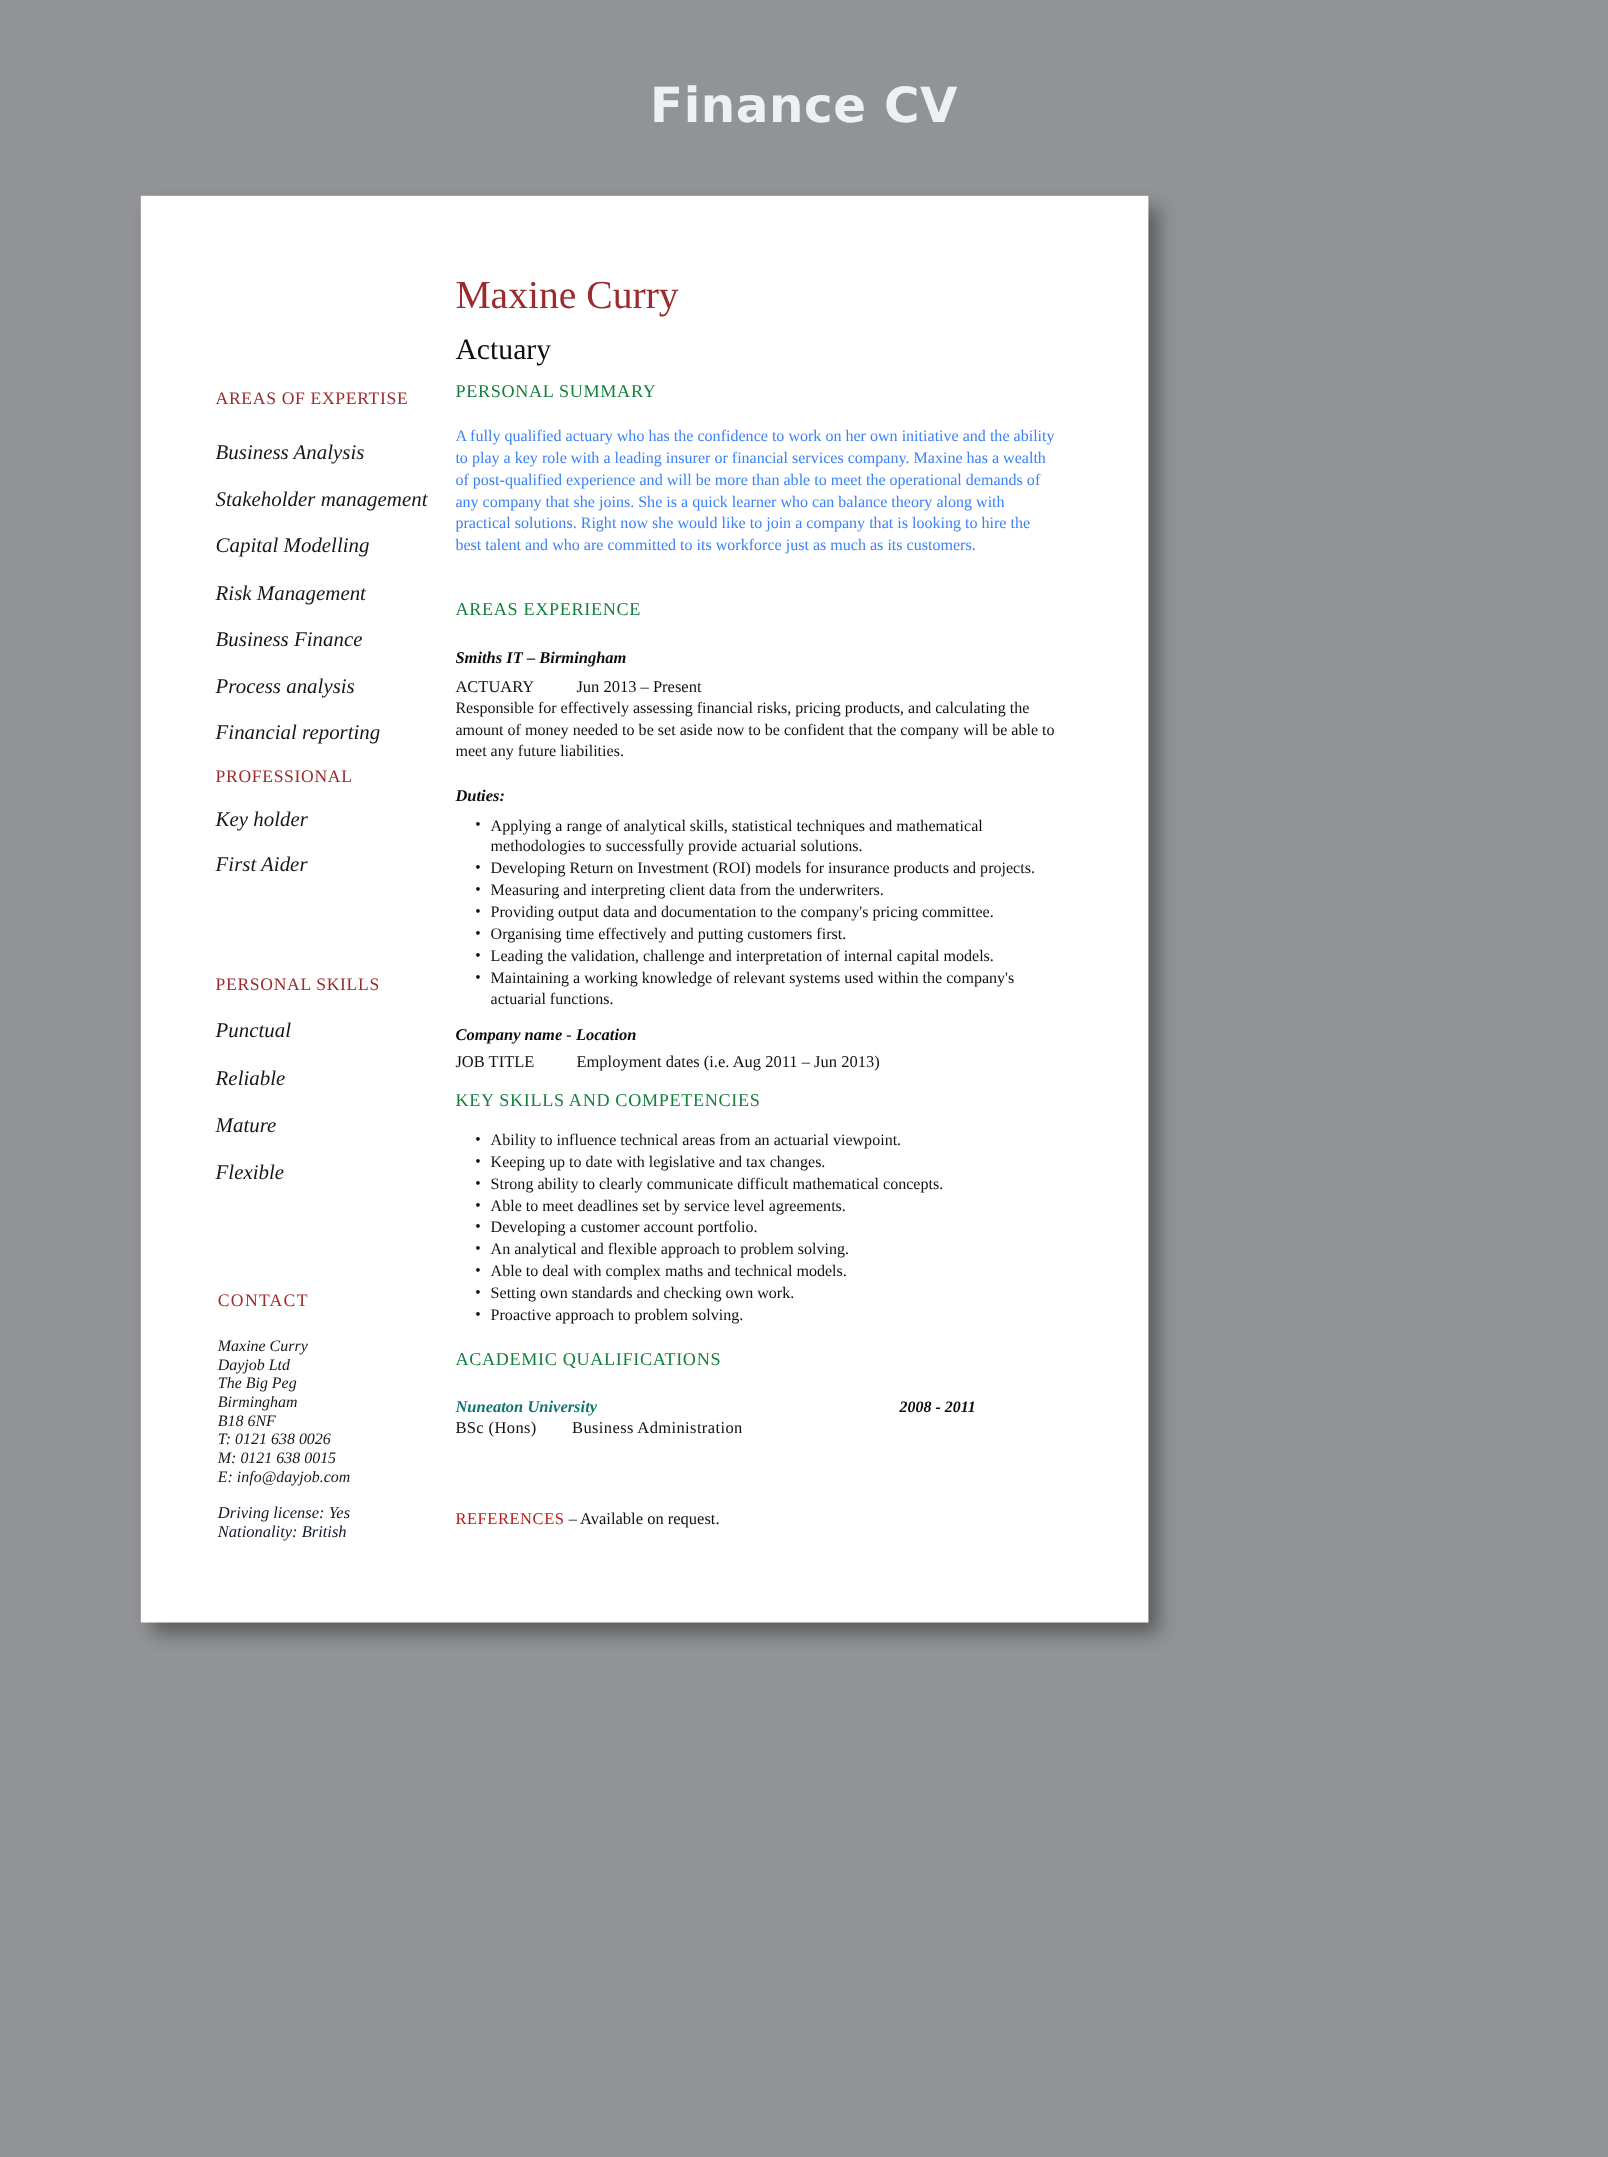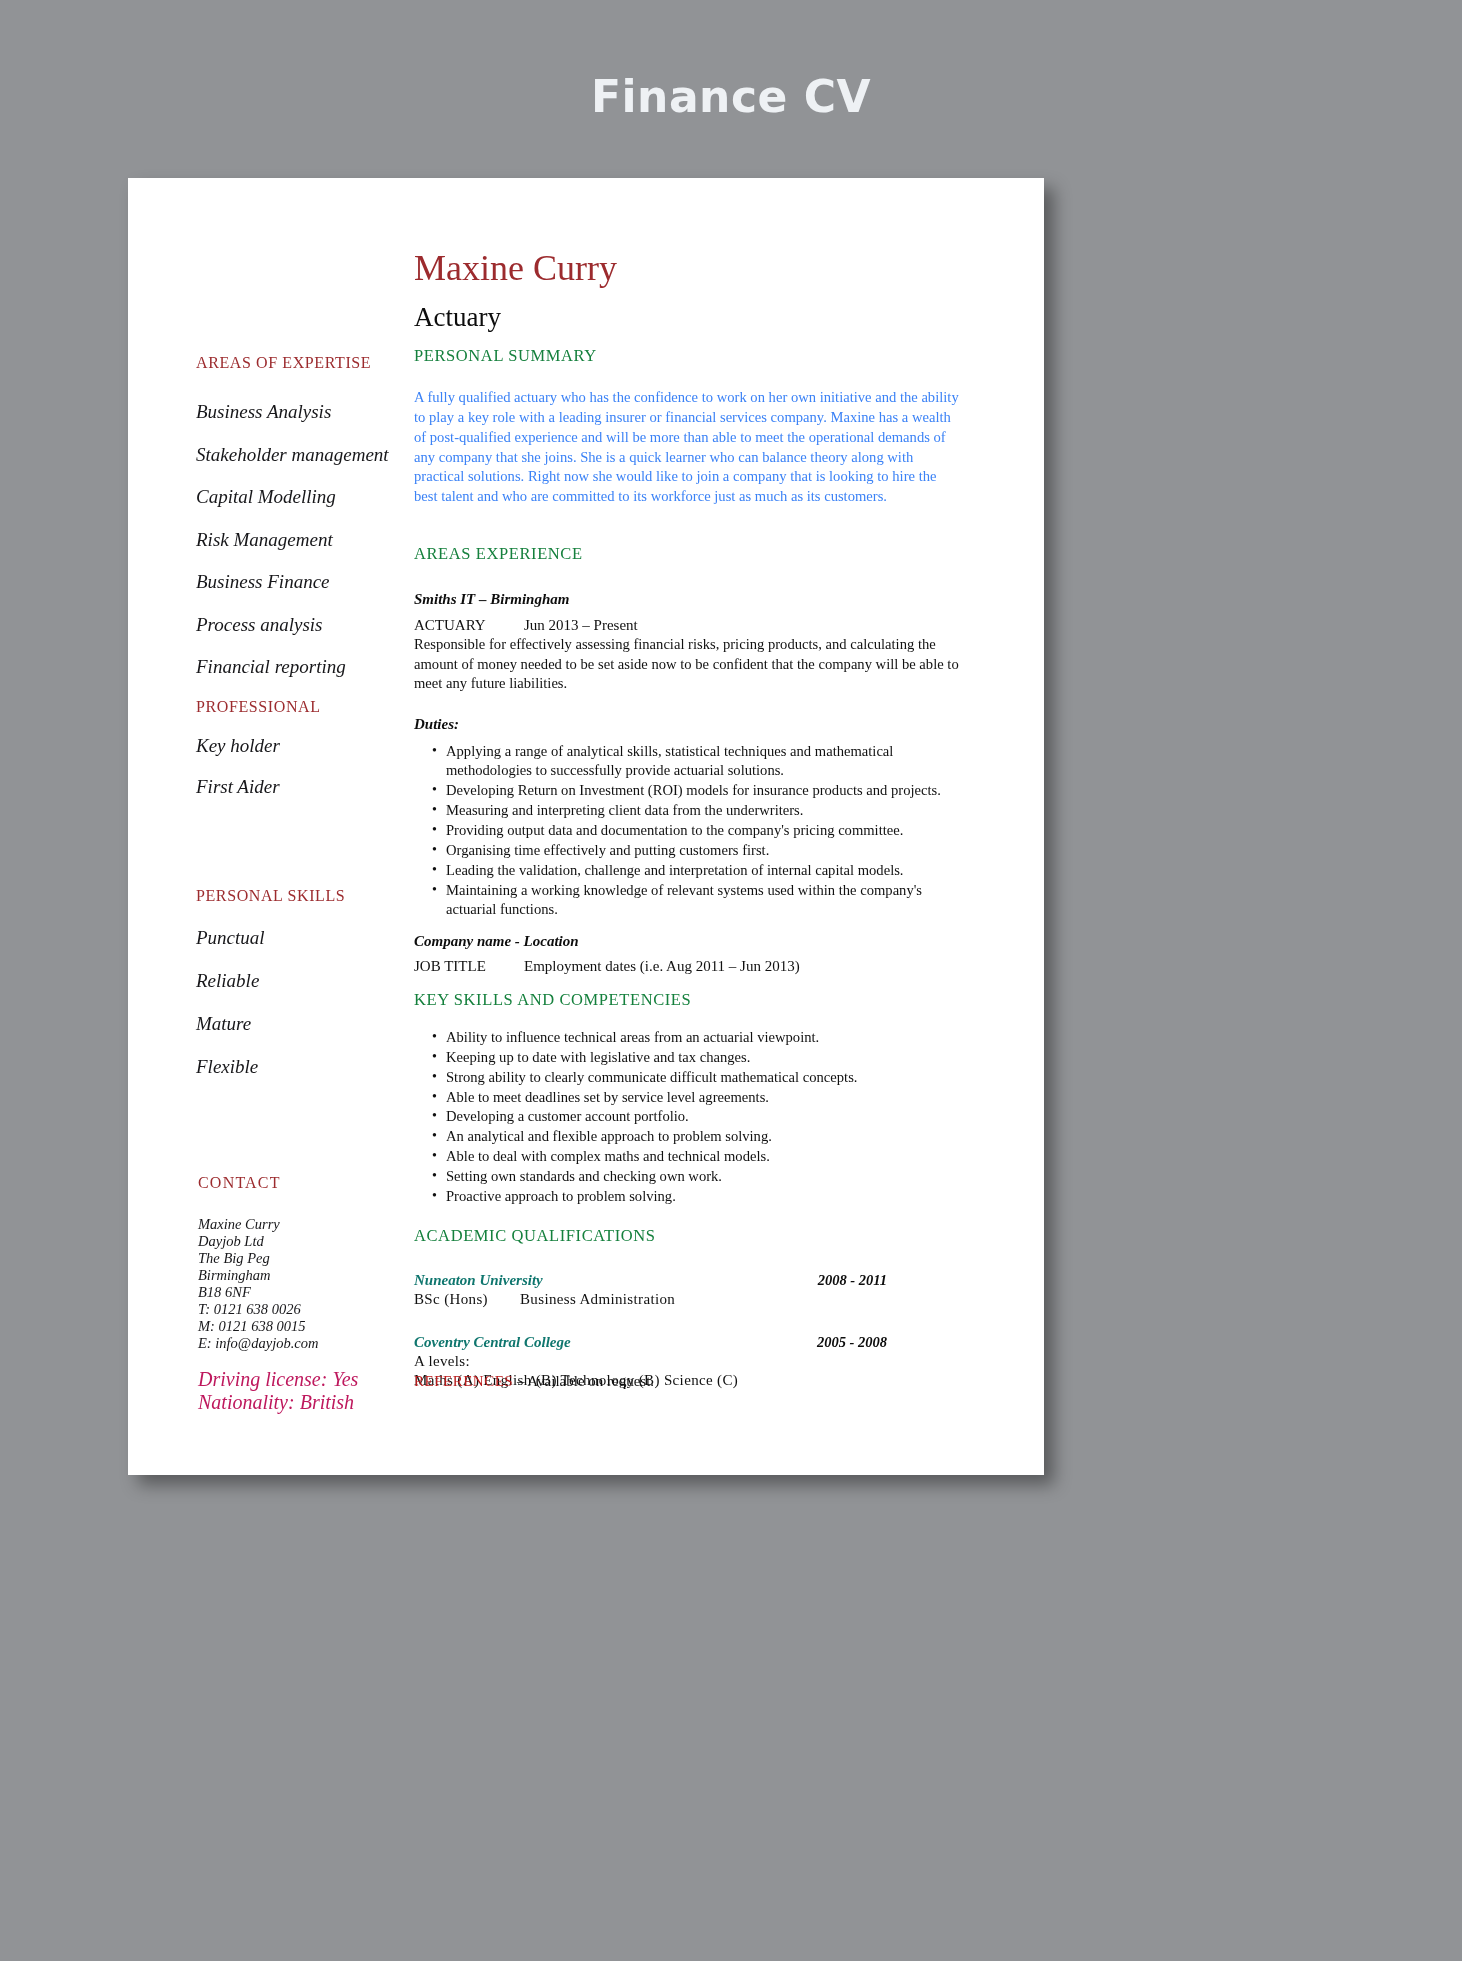--- a/index.html
+++ b/index.html
@@ -100,21 +100,21 @@
   .sb-professional .sb-head { margin-bottom: 20px; }
   .sb-professional .sb-item { margin-bottom: 22px; }
 
   .sb-personal { position: absolute; top: 709px; left: 0; width: 230px; }
   .sb-personal .sb-head { margin-bottom: 23px; }
   .sb-personal .sb-item { margin-bottom: 24px; }
 
   .sb-contact { position: absolute; top: 996px; left: 2px; width: 230px; }
   .sb-contact .sb-head { margin-bottom: 24px; letter-spacing: 1.2px; }
   .contact-lines { font-style: italic; font-size: 14.5px; line-height: 1.17; color: #17171a; }
-  .contact-extra { font-style: italic; font-size: 20px; line-height: 1.17; color: #be185d; margin-top: 16px; }
+  .contact-extra { font-style: italic; font-size: 15px; line-height: 1.17; color: #0f172a; margin-top: 16px; }
 
   
   .cv-name {
     color: #9c2b2e;
     font-size: 36px;
     line-height: 1;
     margin: 0;
     font-weight: normal;
     position: absolute;
     top: 72px;
@@ -343,28 +343,20 @@
         <div class="edu-entry">
           <div class="edu-top">
             <span class="edu-school">Nuneaton University</span>
             <span class="edu-years">2008 - 2011</span>
           </div>
           <div class="edu-line">
             <span class="edu-degree">BSc (Hons)</span><span>Business Administration</span>
           </div>
         </div>
 
-        <div class="edu-entry">
-          <div class="edu-top">
-            <span class="edu-school">Coventry Central College</span>
-            <span class="edu-years">2005 - 2008</span>
-          </div>
-          <div class="edu-line">A levels:</div>
-          <div class="edu-line">Maths (A) English (B) Technology (B) Science (C)</div>
-        </div>
       </div>
 
       <div class="m-references">
         <span class="ref-head">REFERENCES</span><span class="ref-rest"> – Available on request.</span>
       </div>
 
     </div>
   </div>
 </div>
 

